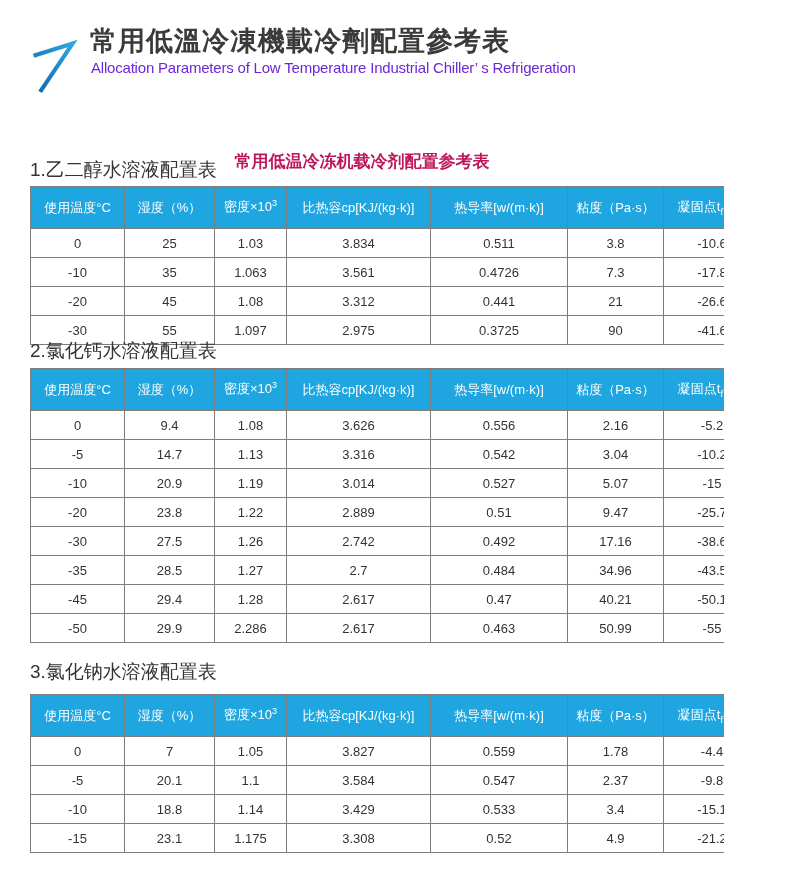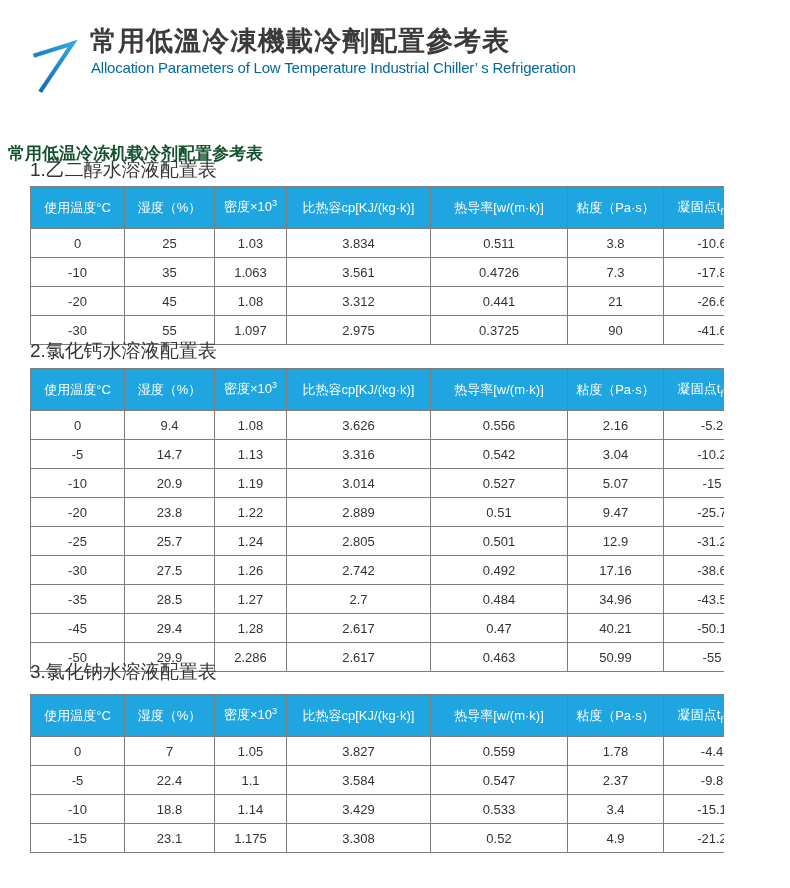--- a/index.html
+++ b/index.html
@@ -7,26 +7,26 @@
     position:relative; width:724px; height:888px; background:#ffffff;
     font-family:"Liberation Sans","DejaVu Sans",sans-serif; overflow:hidden;
   }
   .brand { position:absolute; left:28px; top:24px; display:flex; align-items:flex-start; }
   .brand .logo { margin-top:10px; margin-right:10px; flex:0 0 auto; }
   .brand-text h1 {
     margin:0; font-size:27px; line-height:34px; font-weight:700;
     color:#3a3a3a; letter-spacing:1px; white-space:nowrap;
   }
   .brand-text p {
-    margin:1px 0 0 1px; font-size:15px; line-height:18px; color:#0369a1;
+    margin:1px 0 0 1px; font-size:15px; line-height:18px; color:#6d28d9;
     letter-spacing:-0.2px; white-space:nowrap;
   }
   .doc-title {
-    position:absolute; top:134px; left:0; right:0; margin:8px;
-    text-align:left; font-size:17px; font-weight:600; color:#14532d;
+    position:absolute; top:134px; left:0; right:0; margin:16px;
+    text-align:center; font-size:17px; font-weight:600; color:#be185d;
   }
   .sec { position:absolute; left:30px; width:730px; }
   .sec-1 { top:161px; }
   .sec-2 { top:342px; }
   .sec-3 { top:663px; }
   .sec-label { font-size:19px; line-height:17px; color:#333333; }
   .sec-1 table { margin-top:8px; }
   .sec-2 table { margin-top:9px; }
   .sec-3 table { margin-top:14px; }
   table {
@@ -187,29 +187,20 @@
           <tr>
             <td>-20</td>
             <td>23.8</td>
             <td>1.22</td>
             <td>2.889</td>
             <td>0.51</td>
             <td>9.47</td>
             <td>-25.7</td>
           </tr>
           <tr>
-            <td>-25</td>
-            <td>25.7</td>
-            <td>1.24</td>
-            <td>2.805</td>
-            <td>0.501</td>
-            <td>12.9</td>
-            <td>-31.2</td>
-          </tr>
-          <tr>
             <td>-30</td>
             <td>27.5</td>
             <td>1.26</td>
             <td>2.742</td>
             <td>0.492</td>
             <td>17.16</td>
             <td>-38.6</td>
           </tr>
           <tr>
             <td>-35</td>
@@ -270,21 +261,21 @@
             <td>0</td>
             <td>7</td>
             <td>1.05</td>
             <td>3.827</td>
             <td>0.559</td>
             <td>1.78</td>
             <td>-4.4</td>
           </tr>
           <tr>
             <td>-5</td>
-            <td>22.4</td>
+            <td>20.1</td>
             <td>1.1</td>
             <td>3.584</td>
             <td>0.547</td>
             <td>2.37</td>
             <td>-9.8</td>
           </tr>
           <tr>
             <td>-10</td>
             <td>18.8</td>
             <td>1.14</td>

